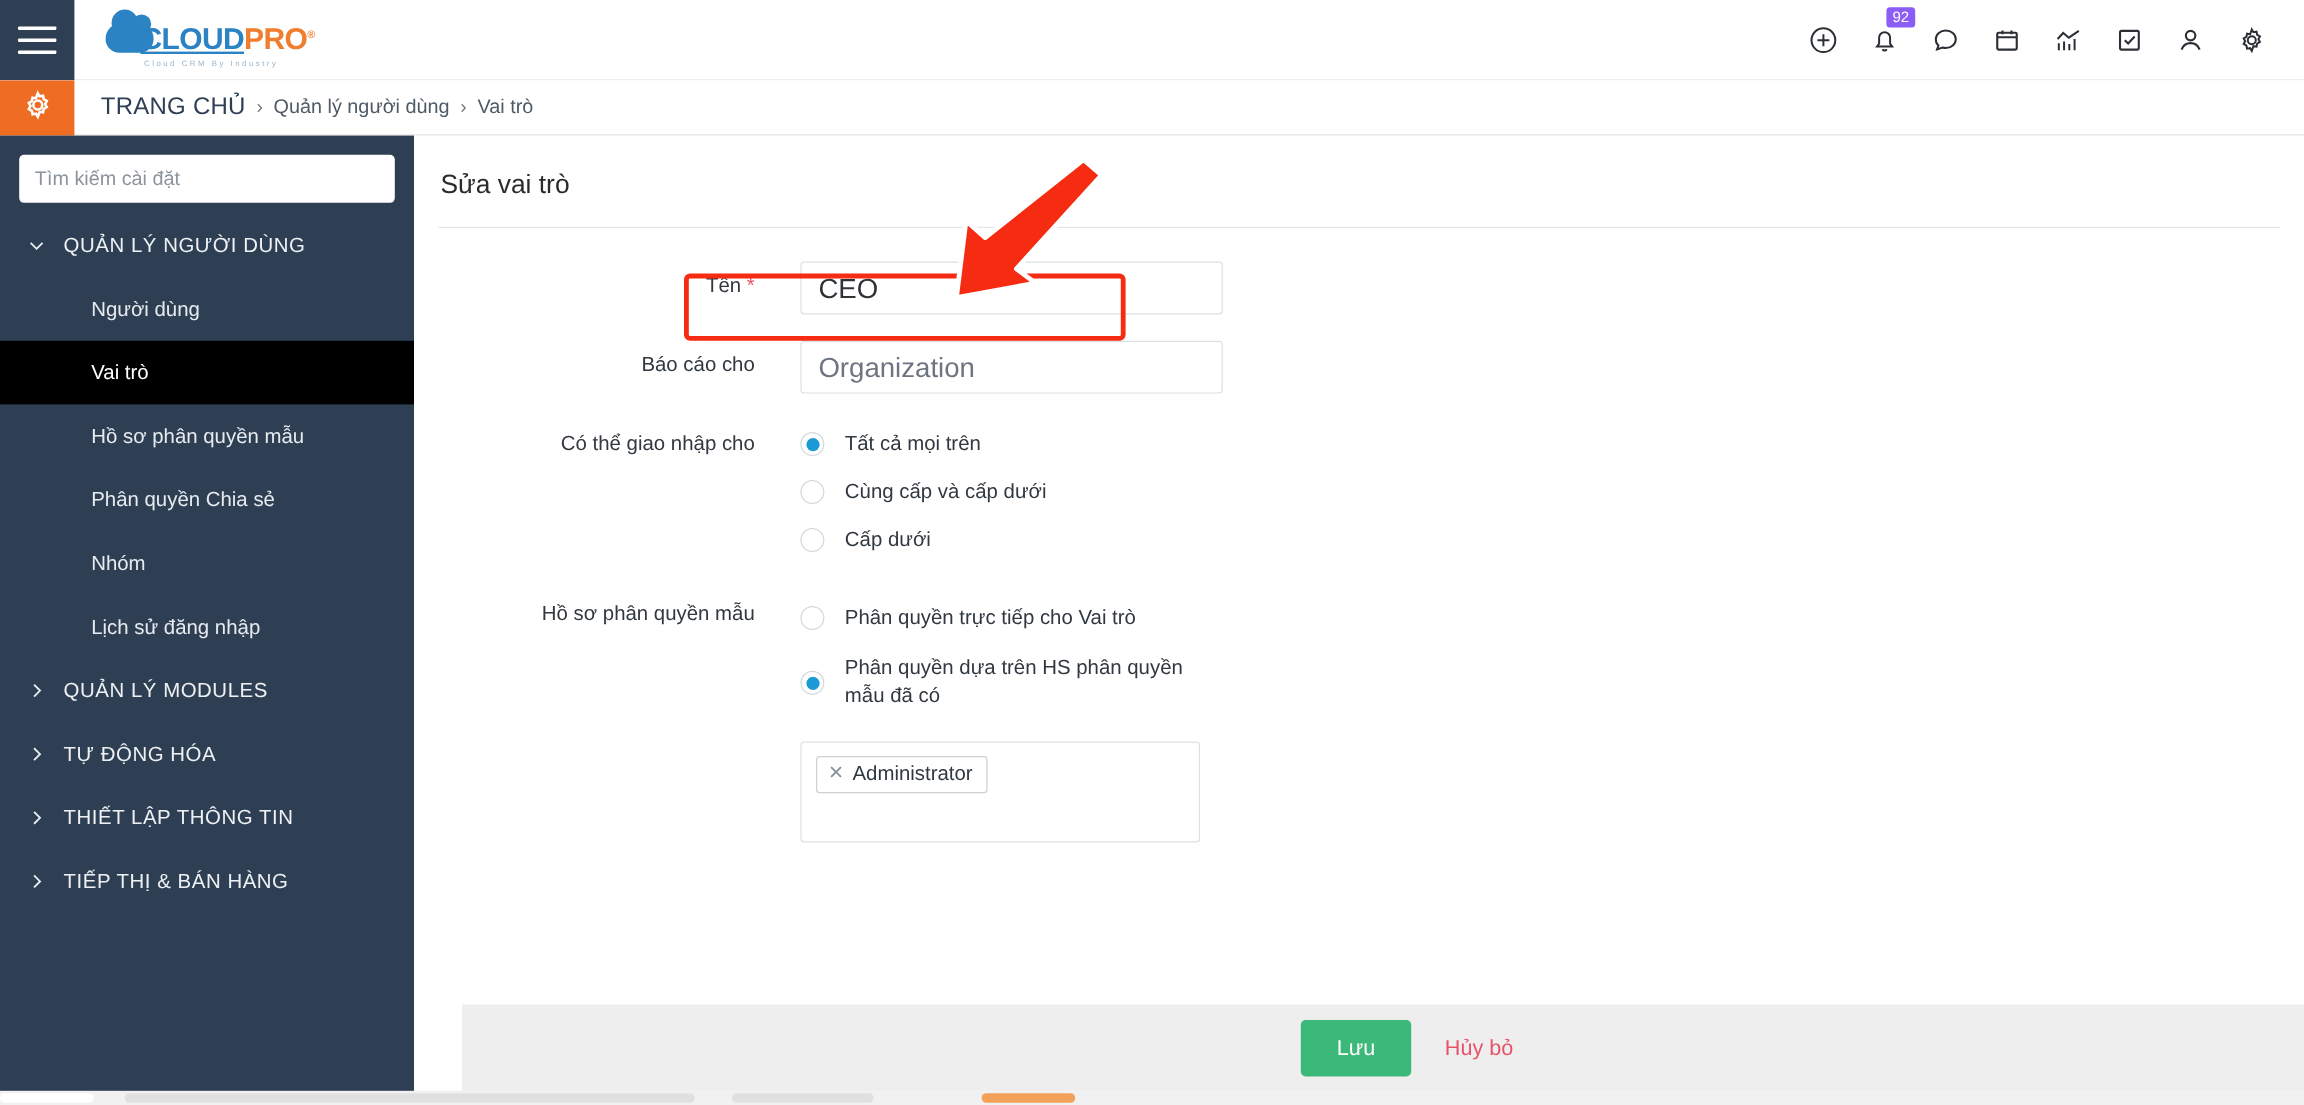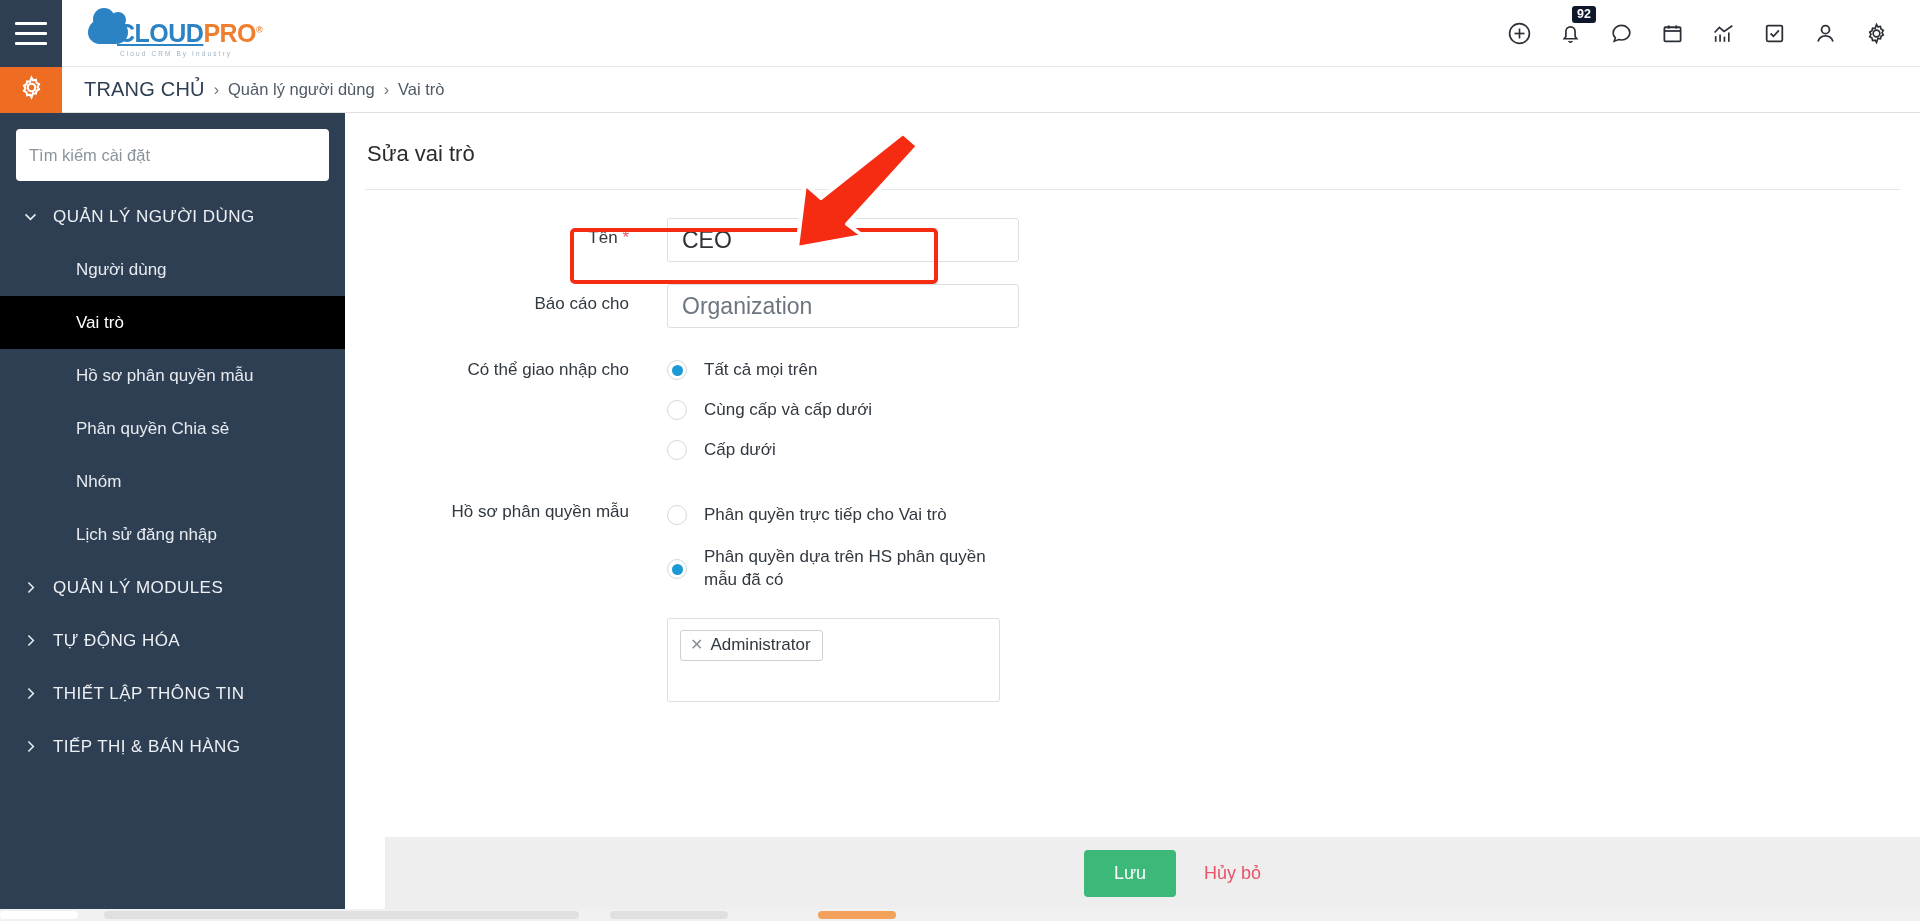--- a/index.html
+++ b/index.html
@@ -63,22 +63,22 @@
 
   .top-icons {
     position: absolute; right: 18px; top: 0; height: 67px;
     display: flex; align-items: center; gap: 0px;
   }
   .top-icon {
     width: 51px; height: 67px; display: flex; align-items: center; justify-content: center;
     position: relative; cursor: pointer;
   }
   .badge {
-    position: absolute; top: 6px; left: 27px; background: #0f172a; color: #fff;
-    font-size: 12.5px; font-weight: bold; border-radius: 3px; padding: 1px 5px 2px 5px; line-height: 1.15;
+    position: absolute; top: 6px; left: 27px; background: #8b5cf6; color: #fff;
+    font-size: 12.5px; font-weight: normal; border-radius: 3px; padding: 1px 5px 2px 5px; line-height: 1.15;
   }
 
   
   .crumbbar {
     position: absolute; left: 0; top: 67px; width: 1920px; height: 46px;
     background: #ffffff; border-bottom: 1px solid #e0e0e0; display: flex; align-items: center;
   }
   .gear-cell {
     width: 62px; height: 46px; background: #ef6c23; flex: none;
     display: flex; align-items: center; justify-content: center; cursor: pointer;
@@ -88,21 +88,21 @@
   .crumb { font-size: 16.5px; color: #4e5a66; cursor: pointer; }
   .crumb-sep { color: #6d7781; font-size: 16px; }
 
   
   .sidebar {
     position: absolute; left: 0; top: 113px; width: 345px; height: 808px;
     background: #2e3f54; overflow: hidden;
   }
   .side-search-wrap { padding: 16px 16px 0 16px; }
   .side-search {
-    width: 313px; height: 52px; background: #fff; border-radius: 4px;
+    width: 313px; height: 40px; background: #fff; border-radius: 4px;
     display: flex; align-items: center; padding: 0 13px;
   }
   .side-search span { font-size: 16.5px; color: #8b949c; }
   .side-group {
     display: flex; align-items: center; gap: 14px;
     padding: 0 0 0 22px; height: 53px; cursor: pointer; color: #eef1f4;
   }
   .side-group-label { font-size: 17px; letter-spacing: .45px; }
   .chev { width: 17px; height: 17px; flex: none; display: block; }
   .side-item {

